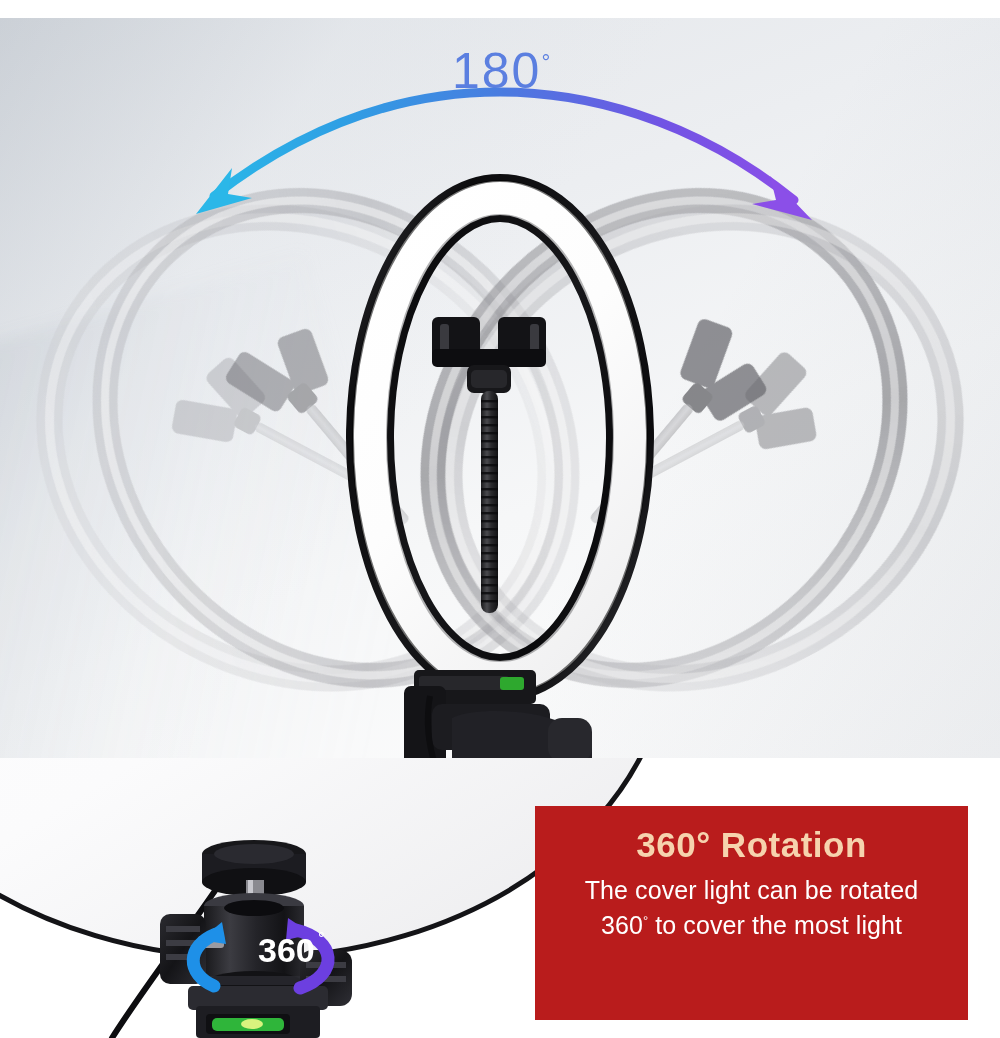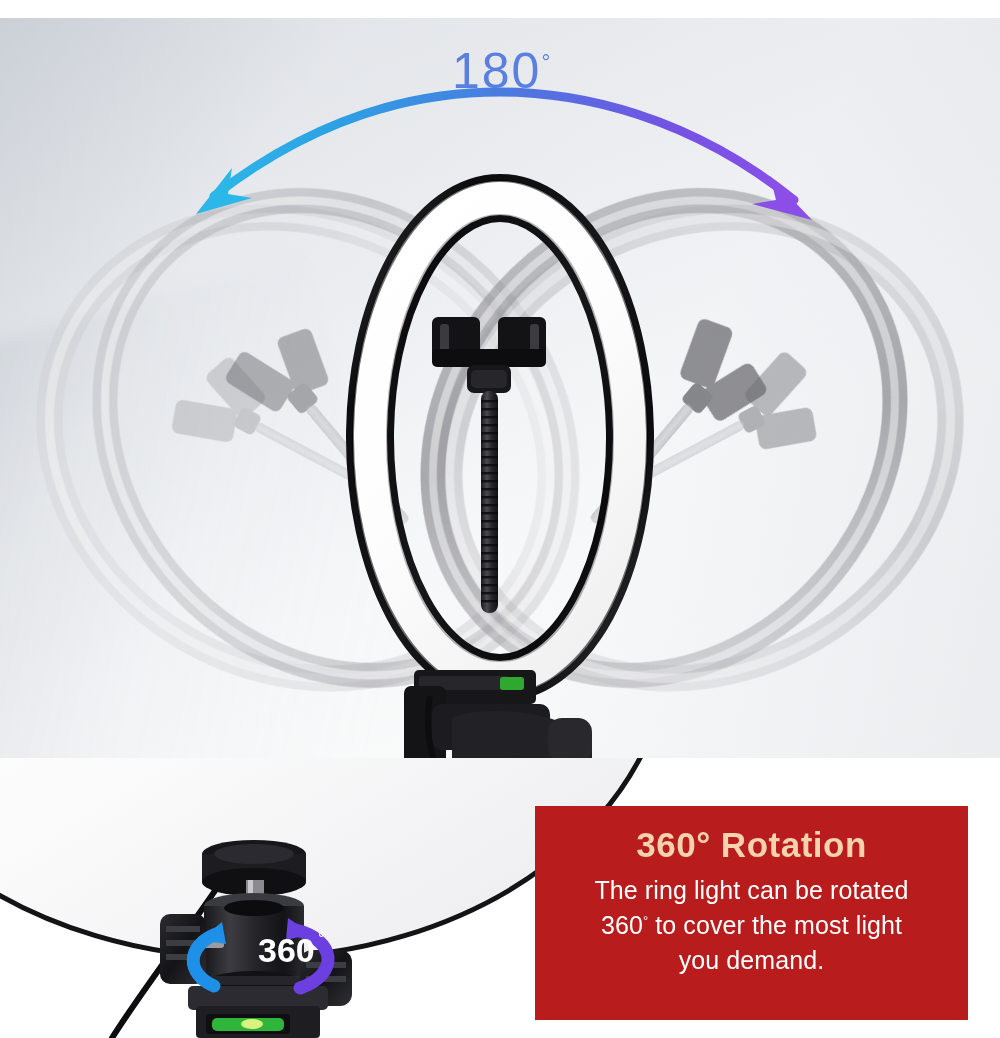--- a/index.html
+++ b/index.html
@@ -326,19 +326,18 @@
       </g>
 
       <text x="258" y="204" font-family="Liberation Sans, sans-serif" font-size="34" font-weight="700" fill="#ffffff">360</text>
       <text x="318" y="186" font-family="Liberation Sans, sans-serif" font-size="17" fill="#ffffff">°</text>
     </svg>
   </div>
 
   <div class="info-panel">
     <div class="info-title">360° Rotation</div>
     <div class="info-body">
-      <span class="info-line">The ring light can be rotated</span>
+      <span class="info-line">The cover light can be rotated</span>
       <span class="info-line"><span>360</span><span class="sup">°</span><span> to cover the most light</span></span>
-      <span class="info-line">you demand.</span>
     </div>
   </div>
 
 </div>
 
 </body></html>

